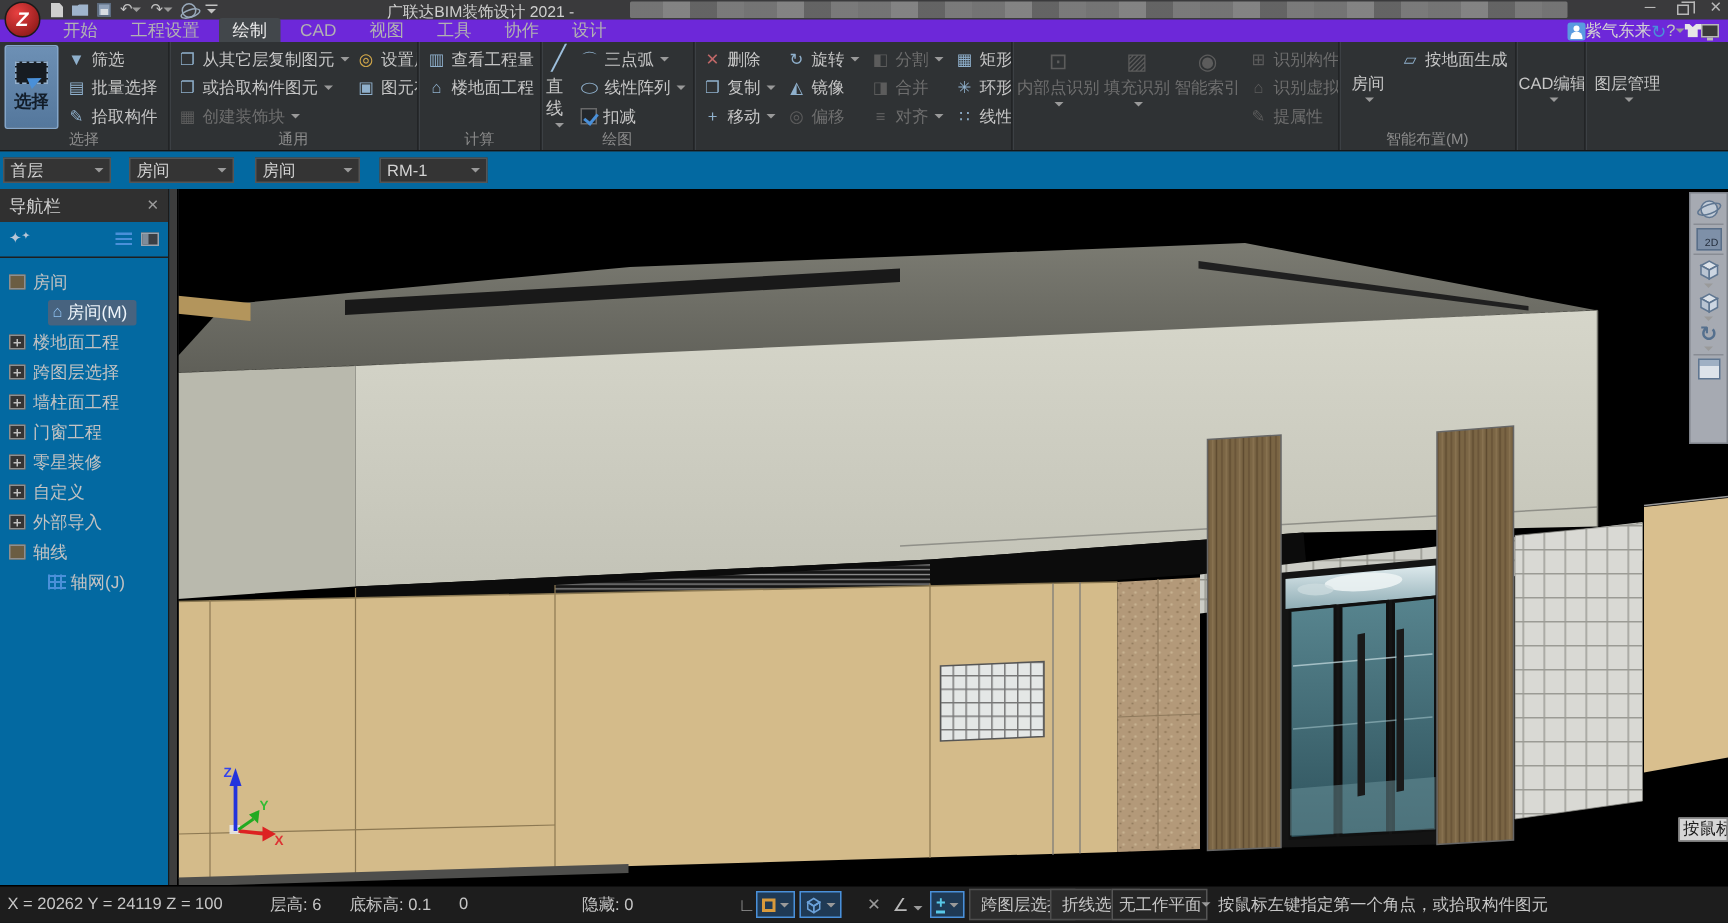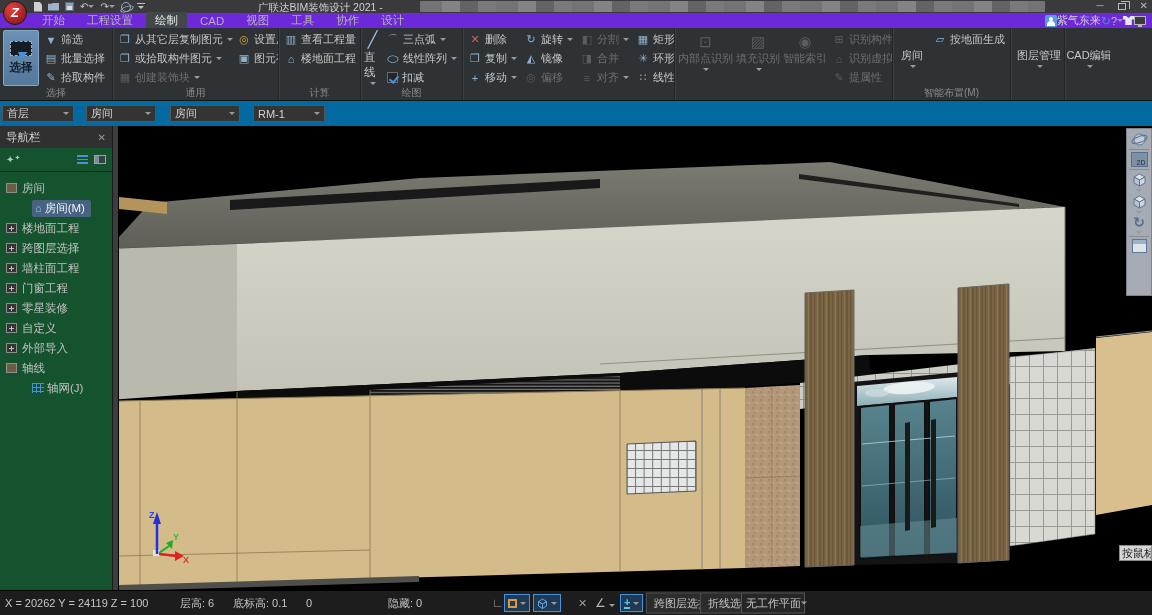--- a/index.html
+++ b/index.html
@@ -61,21 +61,21 @@
 .bigline{width:34px;display:flex;flex-direction:column;align-items:center;justify-content:center;gap:2px;height:56px;font-size:11.5px}
 .bigline .gi{font-size:16px;color:#9ec0de;line-height:16px}
 .chk{width:11px;height:11px;background:#23272b;border:1px solid #6a6a6a;position:relative;flex:none;margin:0 1px}
 .chk:after{content:"";position:absolute;left:2.5px;top:0.5px;width:4px;height:7px;border-right:2px solid #4a90d9;border-bottom:2px solid #4a90d9;transform:rotate(40deg)}
 .red{color:#c06868!important}
 .gold{color:#d2a84a!important}
 
 .ctxbar{position:absolute;left:0;top:101px;right:0;height:25px;background:#0369a1}
 .combo{position:absolute;top:4px;height:17px;background:#343434;border:1px solid #555;color:#d2d2d2;font-size:11px;display:flex;align-items:center;justify-content:space-between;padding:0 4px}
 
-.nav{position:absolute;left:0;top:126px;width:113px;bottom:25px;background:#14532d;border-right:1px solid #1a1a1a}
+.nav{position:absolute;left:0;top:126px;width:113px;bottom:25px;background:#0369a1;border-right:1px solid #1a1a1a}
 .nav-h{height:22px;display:flex;align-items:center;justify-content:space-between;padding:0 6px;color:#cfcfcf;font-size:11.5px;background:#303030}
 .nav-x{color:#9a9a9a;font-size:10px}
 .nav-tools{height:24px;display:flex;align-items:center;padding:0 6px;border-bottom:1px solid #1f1f1f}
 .sparkle{color:#b9c6d6;font-size:10px;position:relative}
 .sparkle i{font-style:normal;font-size:7px;position:relative;top:-3px}
 .nav-tools .right{margin-left:auto;display:flex;gap:6px;align-items:center}
 .ic-list{width:11px;height:9px;background:repeating-linear-gradient(#4a90d9 0 1.5px,transparent 1.5px 3.5px)}
 .ic-panel{width:12px;height:9px;border:1px solid #9aa4ae;background:#3a3f44;position:relative}
 .ic-panel:after{content:"";position:absolute;left:0;top:0;width:4px;height:7px;background:#7e8c9a}
 .tree{padding-top:6px}
@@ -372,30 +372,30 @@
       <div class="col">
         <div class="rb">
             <span class="gi">▱</span>
             <span>按地面生成</span>
           </div>
       </div>
     </div>
     <div class="glabel">智能布置(M)</div>
   </div>
 
+  <div class="grp" style="width:46px">
+    <div class="vbig center" style="width:42px">
+      <span>CAD编辑</span>
+      <span class="dd"></span>
+    </div>
+  </div>
+
   <div class="grp" style="width:54px">
     <div class="vbig center" style="width:50px">
       <span>图层管理</span>
-      <span class="dd"></span>
-    </div>
-  </div>
-
-  <div class="grp" style="width:46px">
-    <div class="vbig center" style="width:42px">
-      <span>CAD编辑</span>
       <span class="dd"></span>
     </div>
   </div>
 
 </div>
 
 <div class="ctxbar">
   <div class="combo" style="left:2px;width:72px">
       <span>首层</span>
       <span class="ddt"></span>
@@ -643,13 +643,14 @@
   <span class="it sbox" style="left:620px">
       <span class="plusbar">+</span>
       <span class="ddt"></span>
     </span>
   <span class="it stxt" style="left:646px">跨图层选择</span>
   <span class="it stxt" style="left:700px">折线选择</span>
   <span class="it scombo" style="left:741px">
       <span>无工作平面</span>
       <span class="ddt"></span>
     </span>
+  <span class="it" style="left:812px">按鼠标左键指定第一个角点，或拾取构件图元</span>
 </div>
 
 </body></html>

